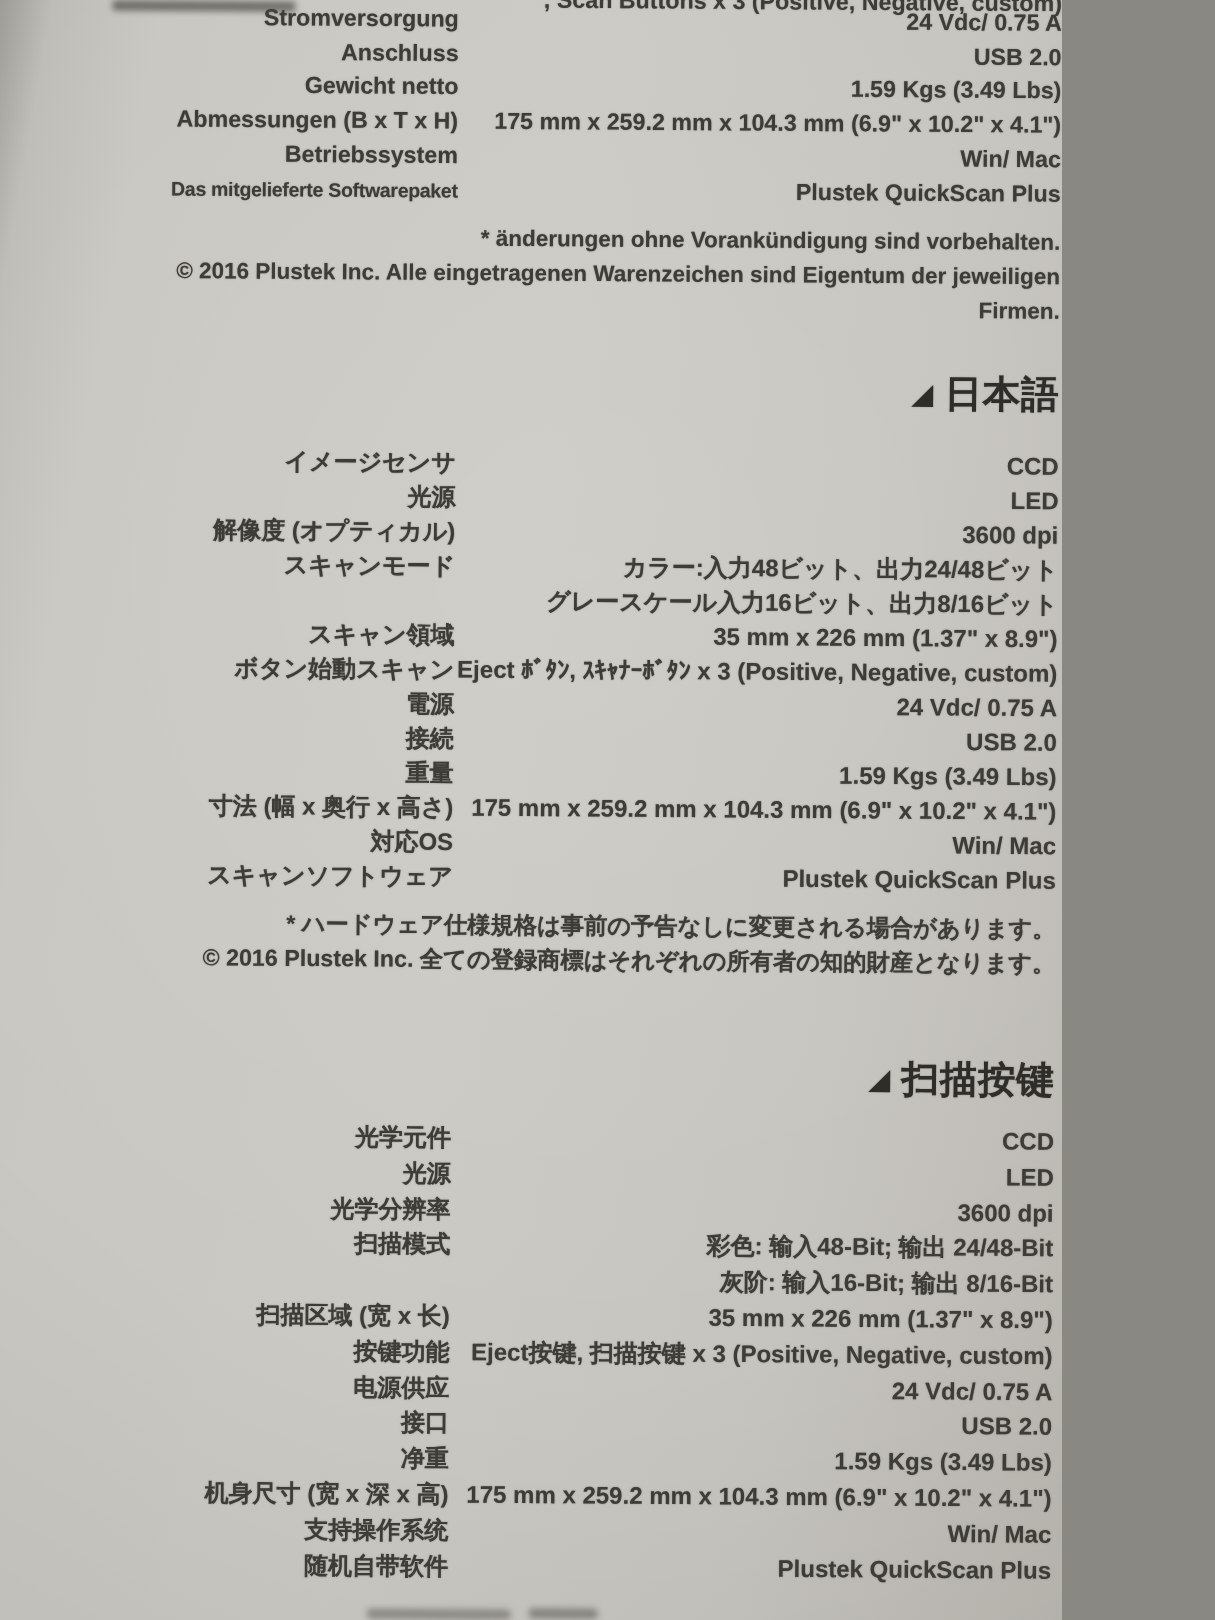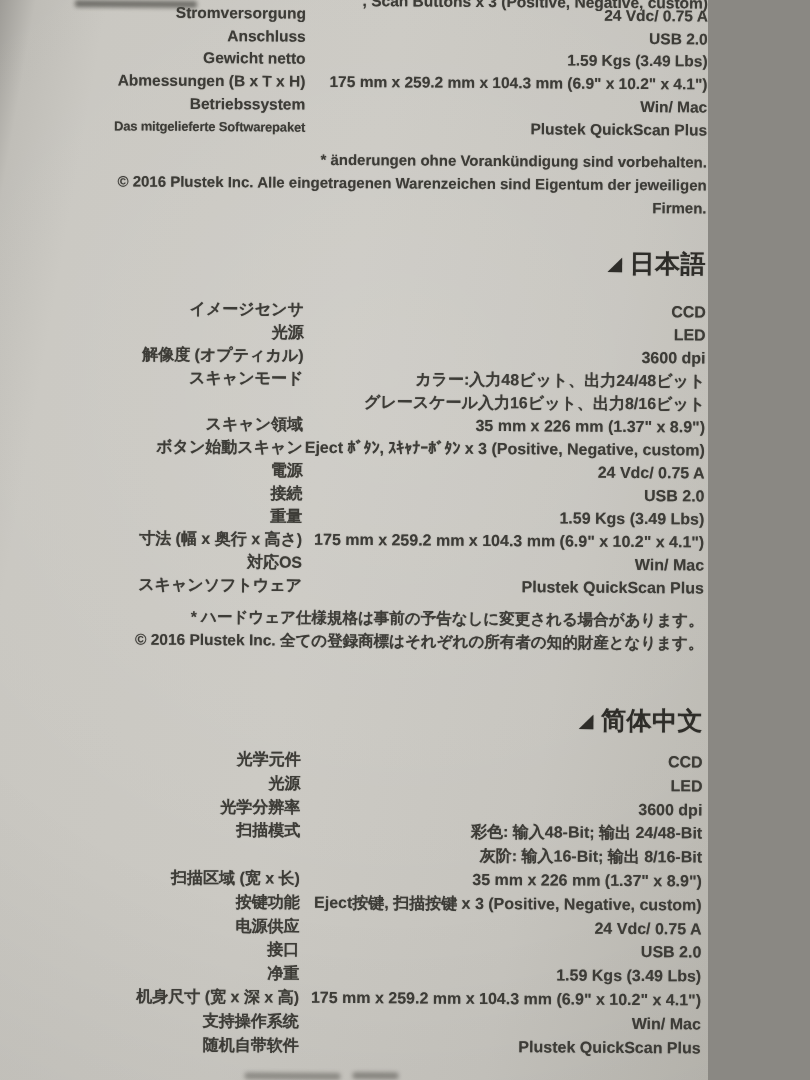--- a/index.html
+++ b/index.html
@@ -173,21 +173,21 @@
         <div class="spec-row">
           <div class="spec-label">スキャンソフトウェア</div>
           <div class="spec-value">
             <div class="value-line">Plustek QuickScan Plus</div>
           </div>
         </div>
         <div class="footnote">* ハードウェア仕様規格は事前の予告なしに変更される場合があります。</div>
         <div class="footnote">© 2016 Plustek Inc. 全ての登録商標はそれぞれの所有者の知的財産となります。</div>
       </div>
     <div class="section" id="sec-chinese">
-        <div class="sec-header"><span class="sec-marker">◢</span><span>简体中文</span></div>
+        <div class="sec-header"><span class="sec-marker">◢</span><span>扫描按键</span></div>
         <div class="spec-row">
           <div class="spec-label">光学元件</div>
           <div class="spec-value">
             <div class="value-line">CCD</div>
           </div>
         </div>
         <div class="spec-row">
           <div class="spec-label">光源</div>
           <div class="spec-value">
             <div class="value-line">LED</div>

